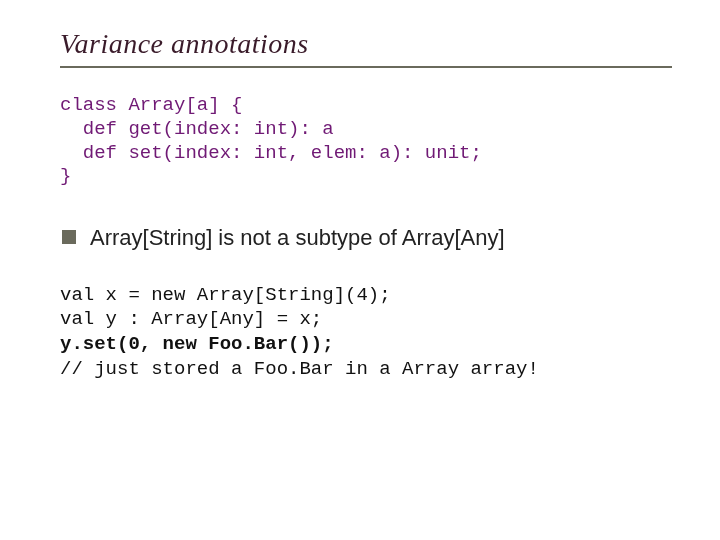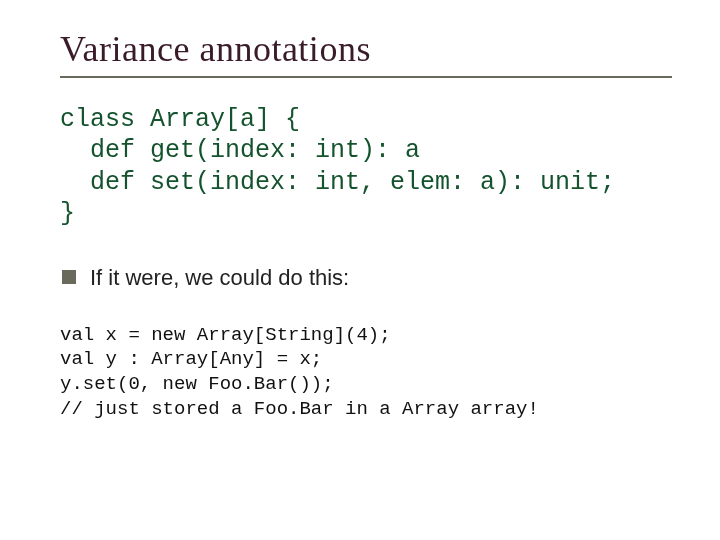--- a/index.html
+++ b/index.html
@@ -14,38 +14,39 @@
   }
   .slide {
     box-sizing: border-box;
     width: 720px;
     height: 540px;
     padding: 28px 48px 32px 60px;
     position: relative;
   }
   .title {
     font-family: Georgia, 'Times New Roman', serif;
-    font-size: 36px;
+    font-size: 28px;
     font-weight: 400;
     color: #3a1b2a;
     margin: 0 0 6px 0;
     letter-spacing: 0.5px;
+    font-style: italic;
   }
   .rule {
     height: 2px;
     background: #6a6a5c;
     margin: 0 0 26px 0;
     width: 100%;
   }
   .code {
     font-family: "Courier New", Courier, monospace;
-    font-size: 25px;
+    font-size: 19px;
     line-height: 1.25;
     white-space: pre;
-    color: #14532d;
+    color: #701a75;
     margin-bottom: 34px;
   }
   .bullets {
     list-style: none;
     padding: 0;
     margin: 0 0 30px 0;
   }
   .bullets li {
     position: relative;
     padding-left: 30px;
@@ -61,42 +62,39 @@
     height: 14px;
     background: #6a6a5c;
   }
   .code2 {
     font-family: "Courier New", Courier, monospace;
     font-size: 19px;
     line-height: 1.3;
     white-space: pre;
     color: #111;
   }
-  .code2 .b { font-weight: normal; }
+  .code2 .b { font-weight: bold; }
 </style>
 </head>
 <body>
 
 <div class="slide">
 
   <h1 class="title">Variance annotations</h1>
   <div class="rule"></div>
 
   <div class="code"><span>class Array[a] {</span>
 <span>  def get(index: int): a</span>
 <span>  def set(index: int, elem: a): unit;</span>
 <span>}</span></div>
 
   <ul class="bullets">
     <li>
       <span class="sq"></span>
-    </li>
-    <li>
-      <span class="sq"></span>
-      <span>If it were, we could do this:</span>
+      <span>Array[String] is not a subtype of Array[Any]</span>
     </li>
   </ul>
 
   <div class="code2"><span>val x = new Array[String](4);</span>
 <span>val y : Array[Any] = x;</span>
 <span class="b">y.set(0, new Foo.Bar());</span>
 <span>// just stored a Foo.Bar in a Array array!</span></div>
 
 </div>
 

